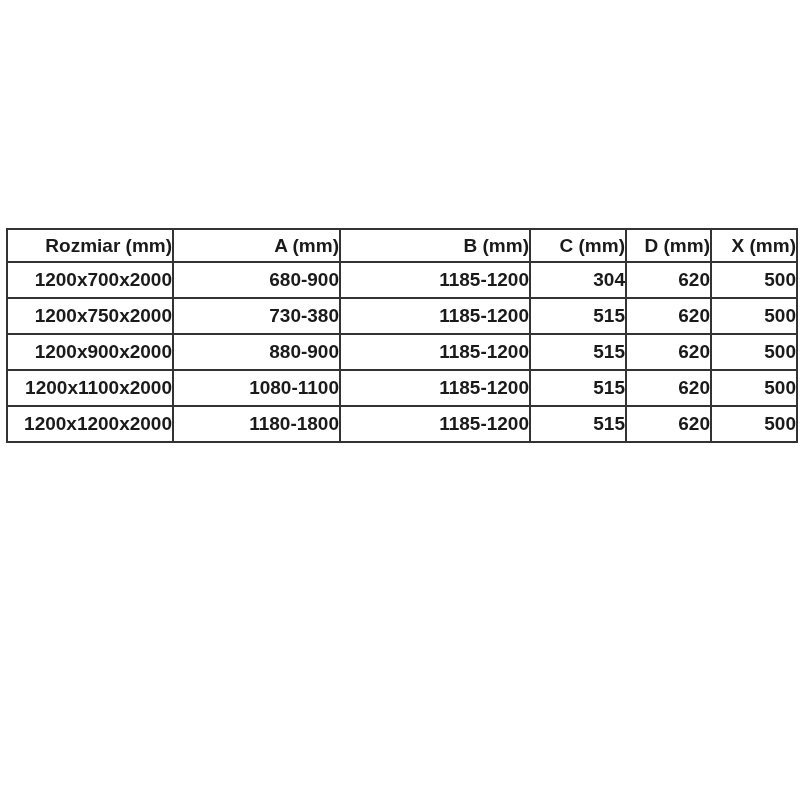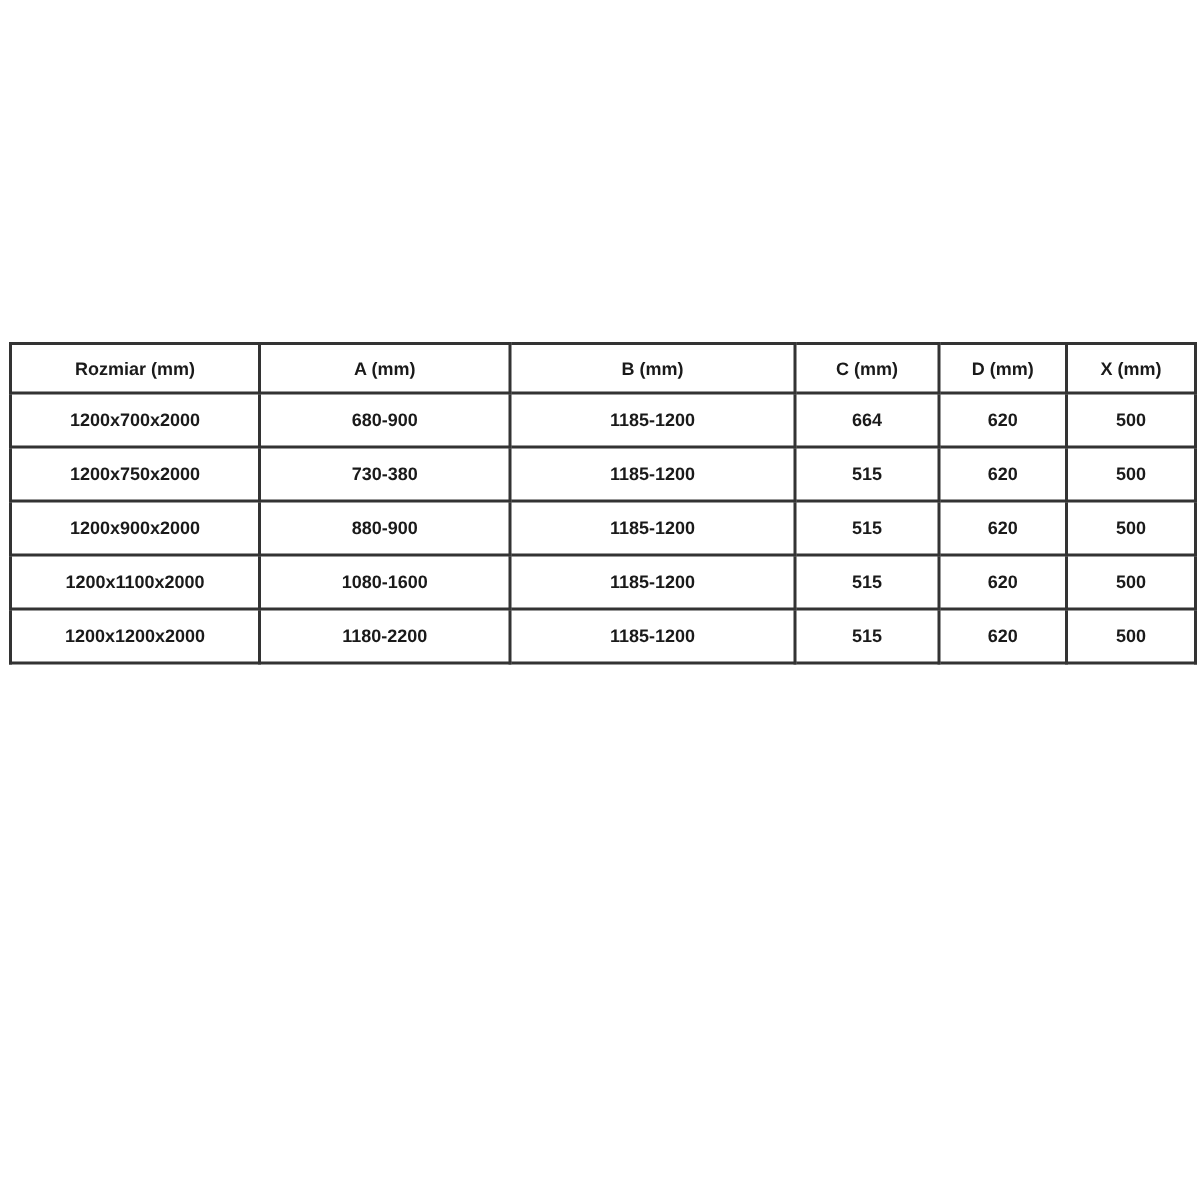--- a/index.html
+++ b/index.html
@@ -28,24 +28,24 @@
   }
   table.spec-table col.c0 { width: 166px; }
   table.spec-table col.c1 { width: 167px; }
   table.spec-table col.c2 { width: 190px; }
   table.spec-table col.c3 { width: 96px;  }
   table.spec-table col.c4 { width: 85px;  }
   table.spec-table col.c5 { width: 86px;  }
   table.spec-table th,
   table.spec-table td {
     border: 2px solid #333333;
-    text-align: center;
+    text-align: right;
     vertical-align: middle;
     color: #1a1a1a;
-    font-size: 12px;
+    font-size: 19px;
     padding: 0;
     overflow: hidden;
     white-space: nowrap;
   }
   table.spec-table th {
     height: 31px;
     font-weight: bold;
   }
   table.spec-table td {
     height: 34px;
@@ -73,21 +73,21 @@
           <th>C (mm)</th>
           <th>D (mm)</th>
           <th>X (mm)</th>
         </tr>
     </thead>
     <tbody>
         <tr>
           <td>1200x700x2000</td>
           <td>680-900</td>
           <td>1185-1200</td>
-          <td>664</td>
+          <td>304</td>
           <td>620</td>
           <td>500</td>
         </tr>
         <tr>
           <td>1200x750x2000</td>
           <td>730-380</td>
           <td>1185-1200</td>
           <td>515</td>
           <td>620</td>
           <td>500</td>
@@ -95,29 +95,29 @@
         <tr>
           <td>1200x900x2000</td>
           <td>880-900</td>
           <td>1185-1200</td>
           <td>515</td>
           <td>620</td>
           <td>500</td>
         </tr>
         <tr>
           <td>1200x1100x2000</td>
-          <td>1080-1600</td>
+          <td>1080-1100</td>
           <td>1185-1200</td>
           <td>515</td>
           <td>620</td>
           <td>500</td>
         </tr>
         <tr>
           <td>1200x1200x2000</td>
-          <td>1180-2200</td>
+          <td>1180-1800</td>
           <td>1185-1200</td>
           <td>515</td>
           <td>620</td>
           <td>500</td>
         </tr>
       </tbody>
   </table>
 </div>
 
 </body></html>

